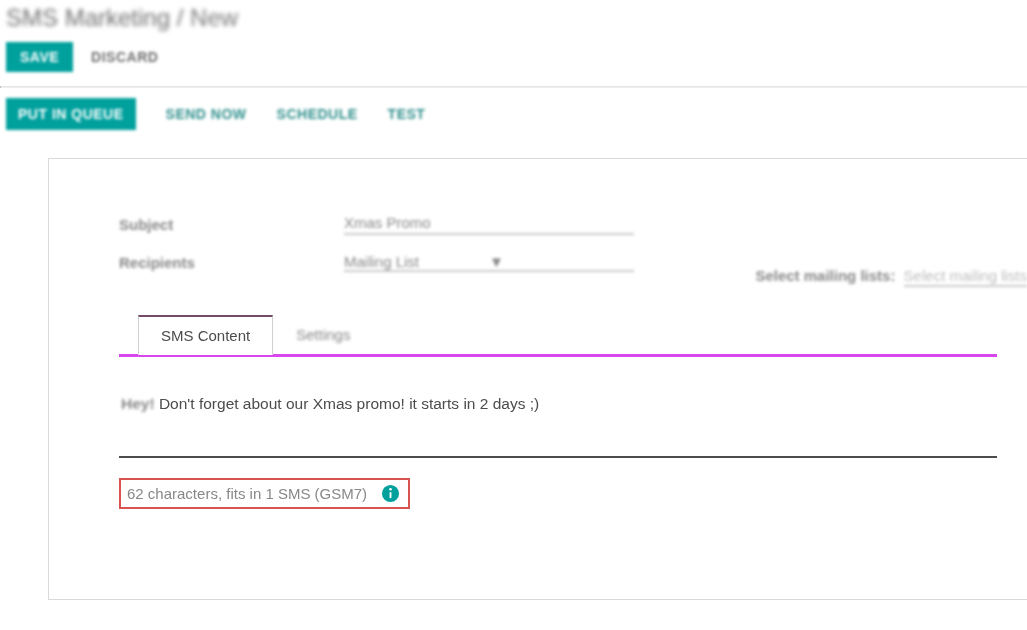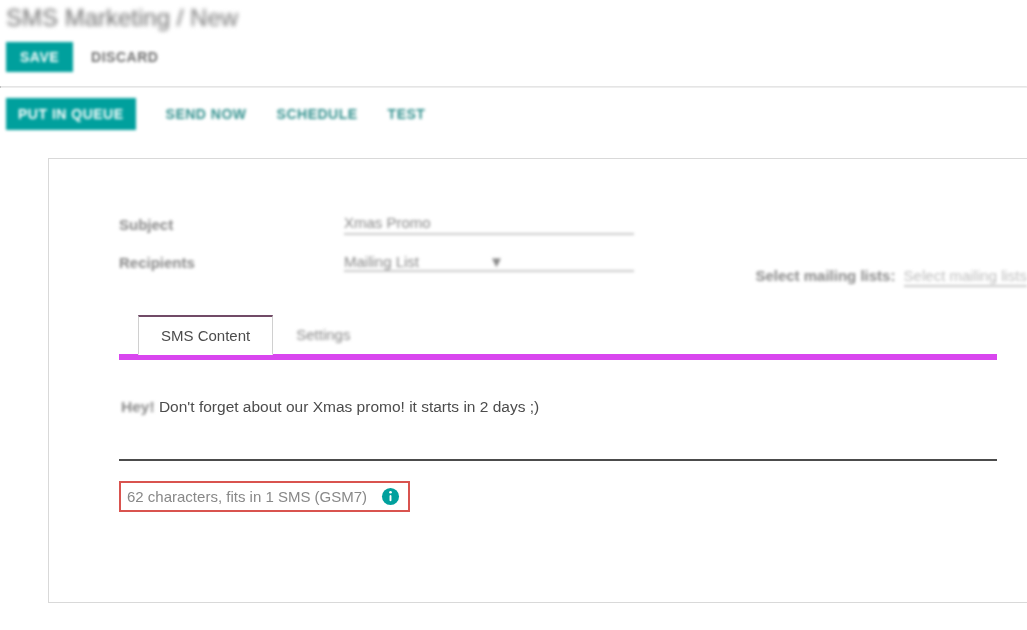--- a/index.html
+++ b/index.html
@@ -25,21 +25,21 @@
   .form-label { width: 225px; font-size: 15px; color: #888; font-weight: 600; filter: blur(1.6px); }
   .form-value { font-size: 15px; color: #888; border-bottom: 2px solid #c9c9c9; min-width: 290px; padding-bottom: 2px; filter: blur(1.6px); display: inline-block; }
   .recipients-field { display:flex; align-items:center; min-width:290px; border-bottom:2px solid #c9c9c9; filter: blur(1.6px); }
   .recipients-field span { color:#888; font-size:15px; flex:1; }
   .caret { color:#888; font-size:11px; padding:0 4px; }
 
   .mailing-list-block { position:absolute; right:0; top:108px; white-space:nowrap; filter: blur(1.6px); font-size:15px; }
   .mailing-list-block .ml-label { color:#888; font-weight:600; margin-right:4px; }
   .mailing-list-block .ml-placeholder { color:#bdbdbd; border-bottom:2px solid #c9c9c9; padding-bottom:1px; }
 
-  .tabs { display:flex; margin-top: 42px; border-bottom: 6px solid #d946ef; padding-left: 19px; }
+  .tabs { display:flex; margin-top: 42px; border-bottom: 3px solid #d946ef; padding-left: 19px; }
   .tab { padding:10px 22px; font-size:15px; color:#888; border:1px solid transparent; border-bottom:none; cursor:pointer; position:relative; top:1px; }
   .tab.active { color:#4c4c4c; border:1px solid #d0d0d0; border-top:2px solid #714B67; border-bottom:1px solid #fff; background:#fff; }
   .tab.inactive { filter: blur(1.4px); }
 
   .sms-area { margin-top: 25px; }
   .sms-text { font-size:15.5px; color:#4c4c4c; padding: 10px 2px 41px 2px; border-bottom:2px solid #4c4c4c; line-height:1.5; }
   .sms-text .hey { filter: blur(1.4px); color:#888; font-weight:600; }
 
   .counter-wrap { margin-top: 20px; display:inline-flex; align-items:center; border:2px solid #D9534F; padding: 4px 8px 4px 6px; gap: 10px; }
   .counter-text { font-size:15px; color:#888; margin-right:4px; }

